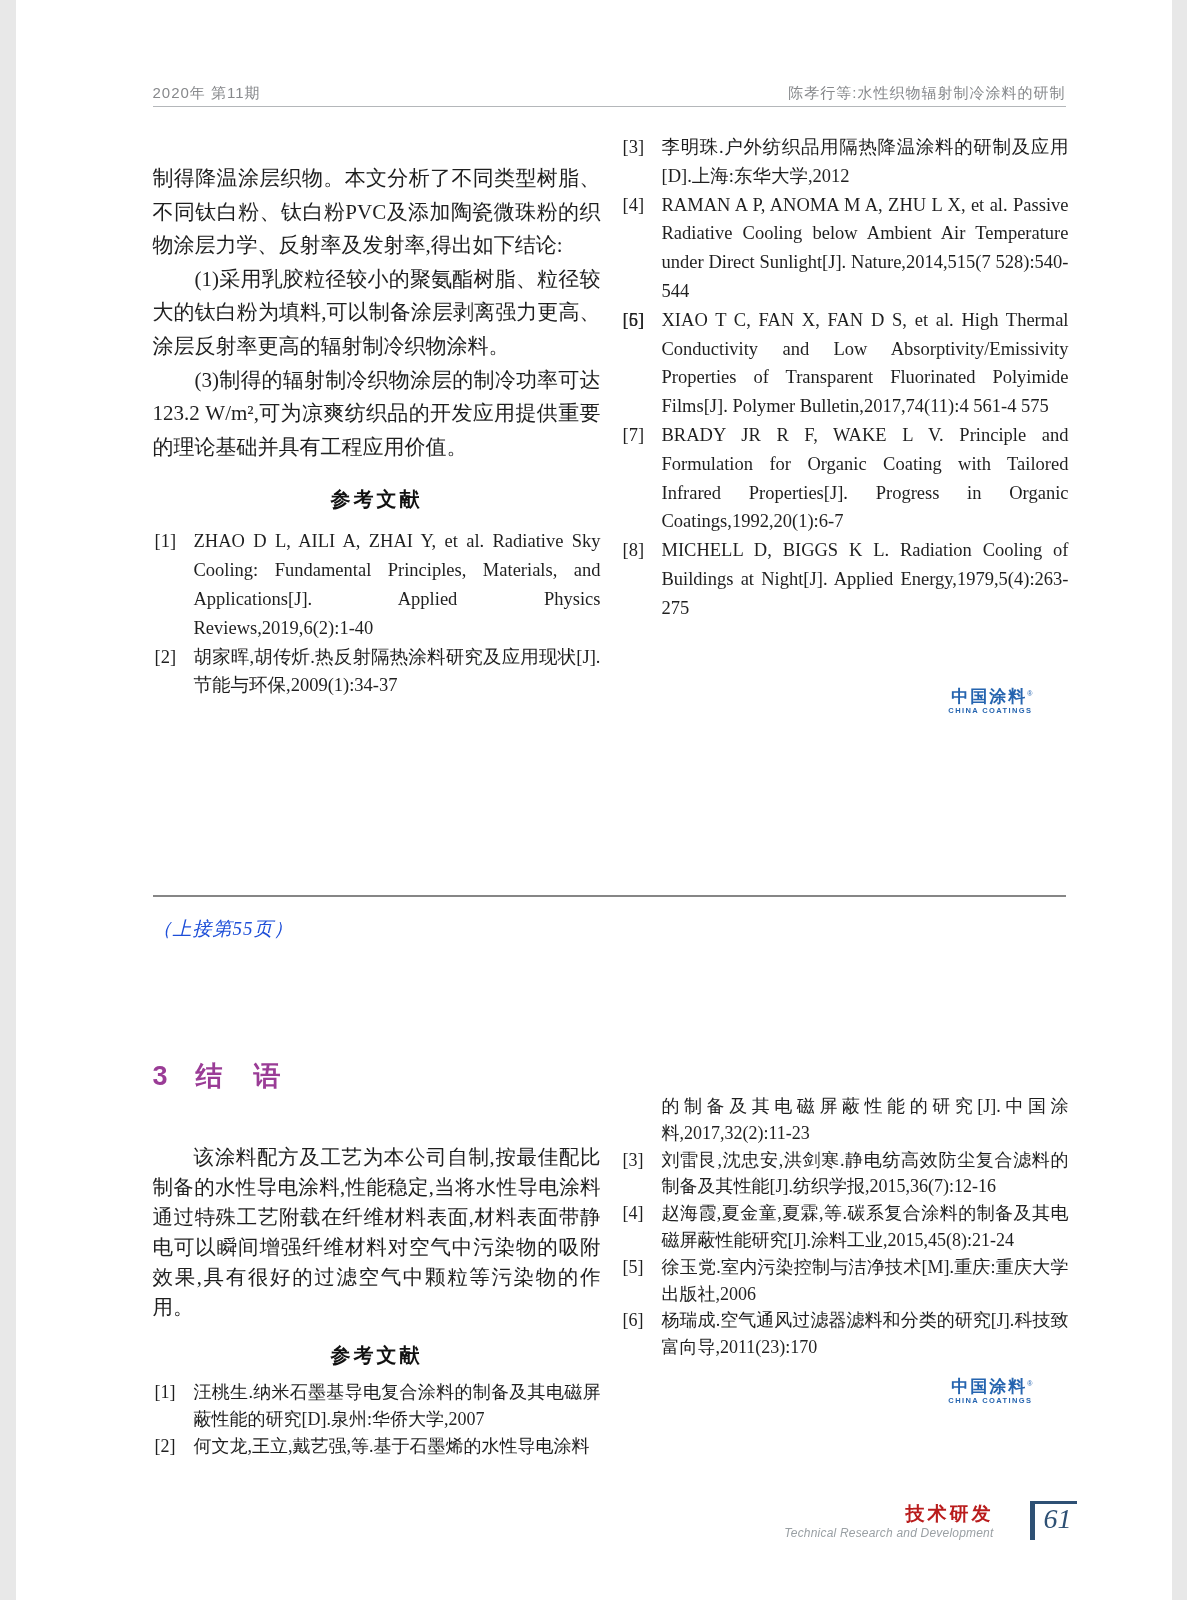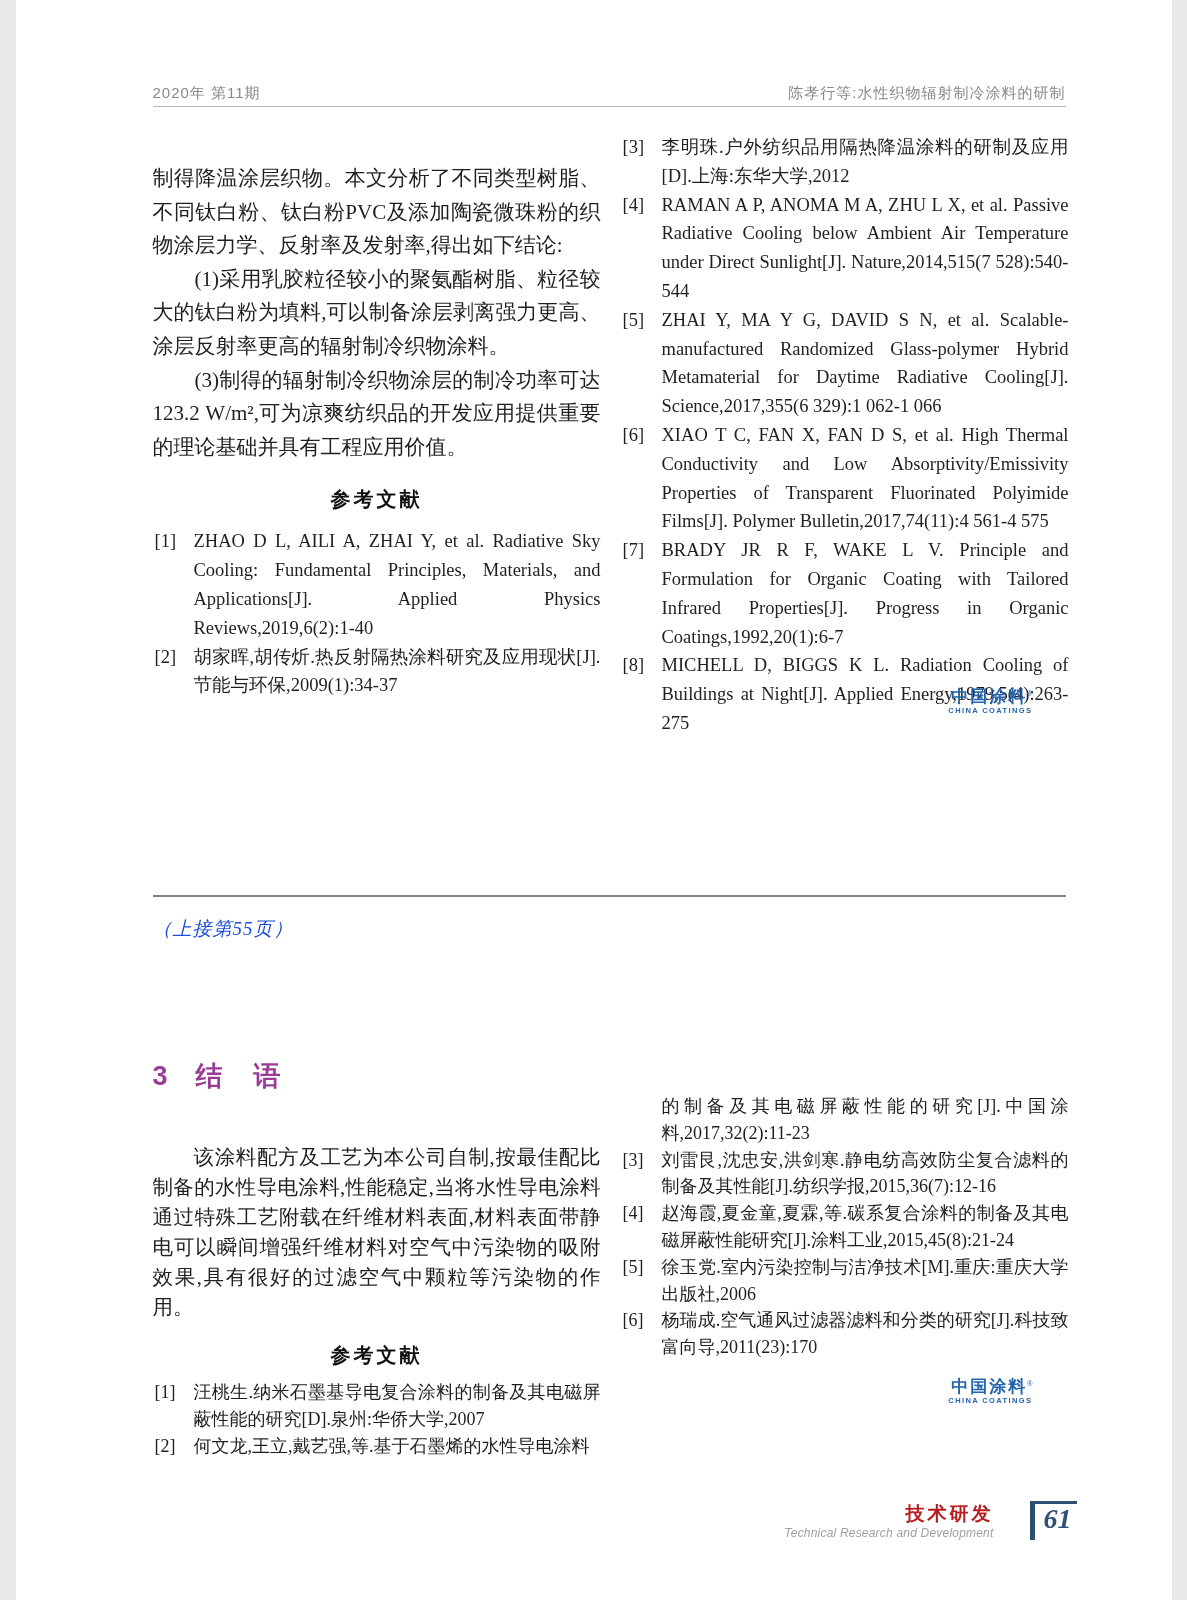--- a/index.html
+++ b/index.html
@@ -94,21 +94,21 @@
   }
   .footer-cn{font-weight:bold;font-size:19px;color:#b91c1c;letter-spacing:3px;}
   .footer-en{font-size:12px;color:#9aa0a4;margin-top:4px;letter-spacing:0.2px;font-style:italic;}
   .page-badge{
     position:absolute;left:1014px;top:1501px;
     border-top:3px solid #2e5074;border-left:5px solid #2e5074;
     padding:0px 5px 5px 9px;
   }
   .page-num{
     font-family:"Liberation Serif", serif;
-    font-style:italic;font-weight:bold;font-size:28px;color:#2e5074;line-height:1.1;
+    font-style:italic;font-weight:normal;font-size:28px;color:#2e5074;line-height:1.1;
   }
 </style>
 </head>
 <body>
 
 <div class="page">
 
   <div class="header">
     <span>2020年 第11期</span>
     <span>陈孝行等:水性织物辐射制冷涂料的研制</span>
@@ -134,21 +134,20 @@
     <div class="ref">
       <span class="ref-num">[3]</span>
       <span>李明珠.户外纺织品用隔热降温涂料的研制及应用[D].上海:东华大学,2012</span>
     </div>
     <div class="ref">
       <span class="ref-num">[4]</span>
       <span>RAMAN A P, ANOMA M A, ZHU L X, et al. Passive Radiative Cooling below Ambient Air Temperature under Direct Sunlight[J]. Nature,2014,515(7 528):540-544</span>
     </div>
     <div class="ref">
       <span class="ref-num">[5]</span>
-      <span>ZHAI Y, MA Y G, DAVID S N, et al. Scalable-manufactured Randomized Glass-polymer Hybrid Metamaterial for Daytime Radiative Cooling[J]. Science,2017,355(6 329):1 062-1 066</span>
     </div>
     <div class="ref">
       <span class="ref-num">[6]</span>
       <span>XIAO T C, FAN X, FAN D S, et al. High Thermal Conductivity and Low Absorptivity/Emissivity Properties of Transparent Fluorinated Polyimide Films[J]. Polymer Bulletin,2017,74(11):4 561-4 575</span>
     </div>
     <div class="ref">
       <span class="ref-num">[7]</span>
       <span>BRADY JR R F, WAKE L V. Principle and Formulation for Organic Coating with Tailored Infrared Properties[J]. Progress in Organic Coatings,1992,20(1):6-7</span>
     </div>
     <div class="ref">

